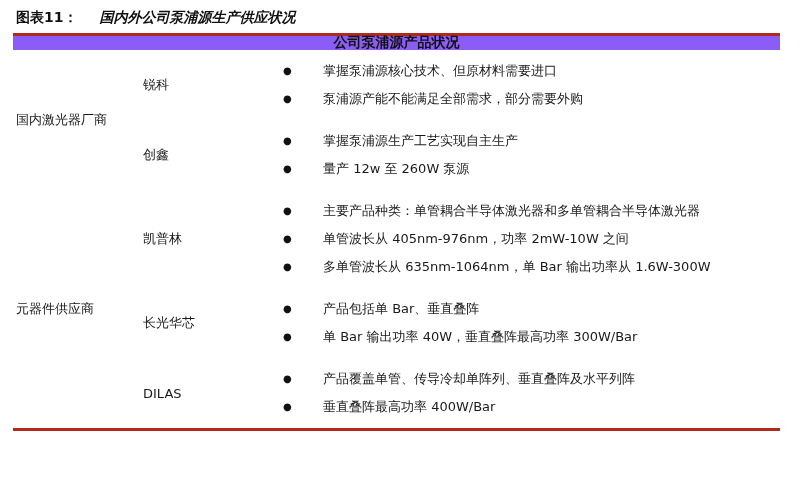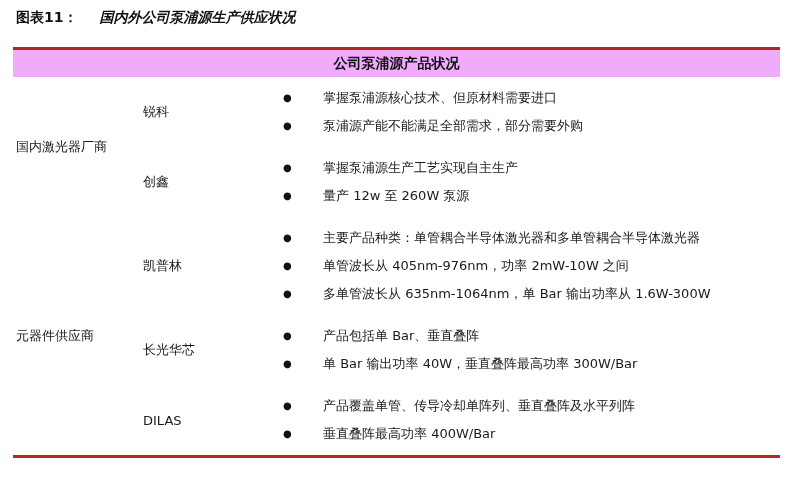--- a/index.html
+++ b/index.html
@@ -7,35 +7,35 @@
   .page {
     position:relative;
     width:800px; height:480px;
     background:#ffffff;
     font-family:"DejaVu Sans", sans-serif;
     color:#1a1a1a;
     overflow:hidden;
   }
   .title-row {
     padding:9px 0 0 16px;
-    height:47px;
+    height:33px;
     display:flex;
     align-items:flex-start;
   }
   .title-label { font-size:14px; font-weight:bold; color:#111; white-space:nowrap; }
   .title-text  { font-size:14px; font-weight:bold; color:#111; margin-left:22px; white-space:nowrap;font-style:italic; }
 
   .figure-table {
     margin:0 20px 0 13px;
     border-top:3px solid #b02a1e;
     border-bottom:3px solid #b02a1e;
   }
   .table-header {
-    height:27px;
-    background:#f0abfc;
+    height:14px;
+    background:#8b5cf6;
     display:flex;
     align-items:center;
     justify-content:center;
     font-size:14px;
     font-weight:bold;
     color:#111;
   }
   .table-body { background:#ffffff; }
   .group { display:flex; }
   .group-label {

